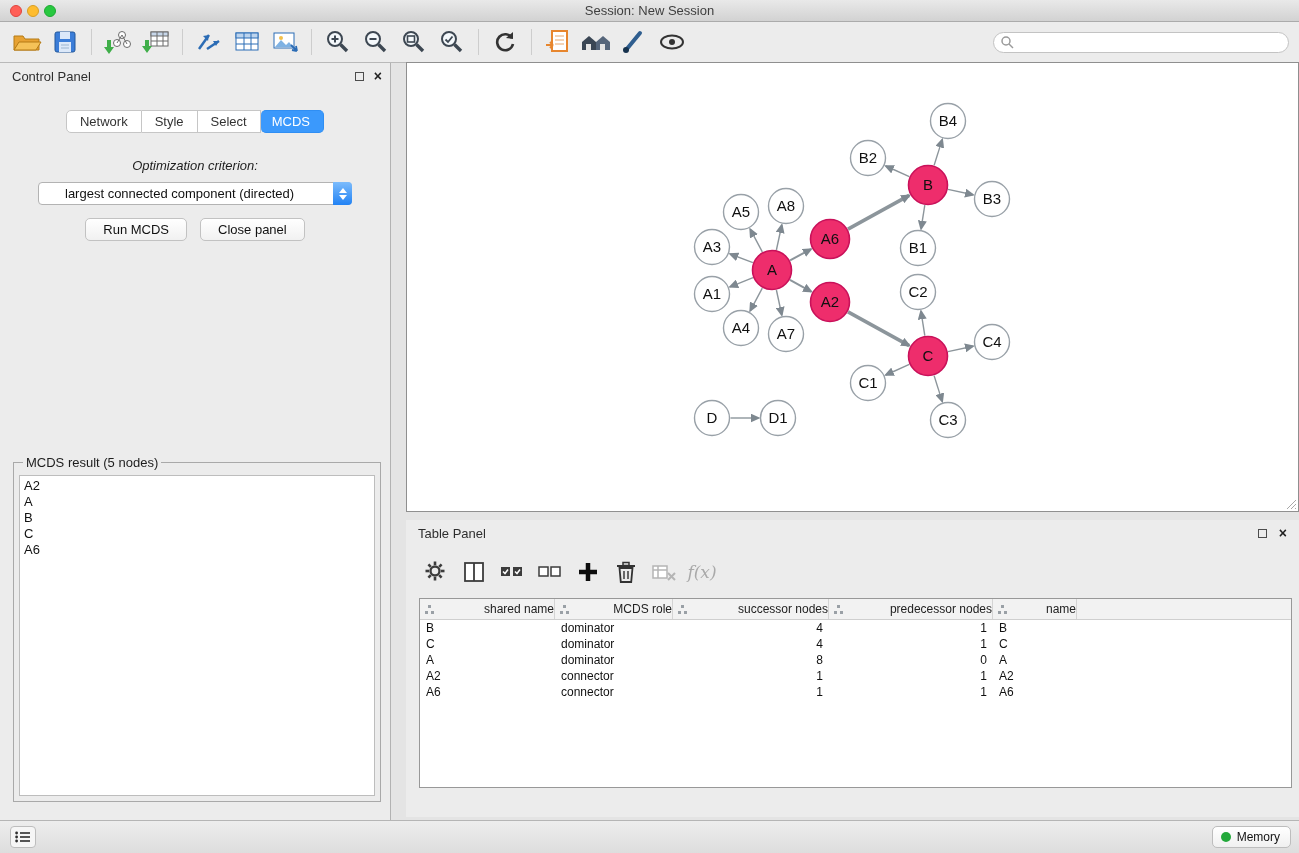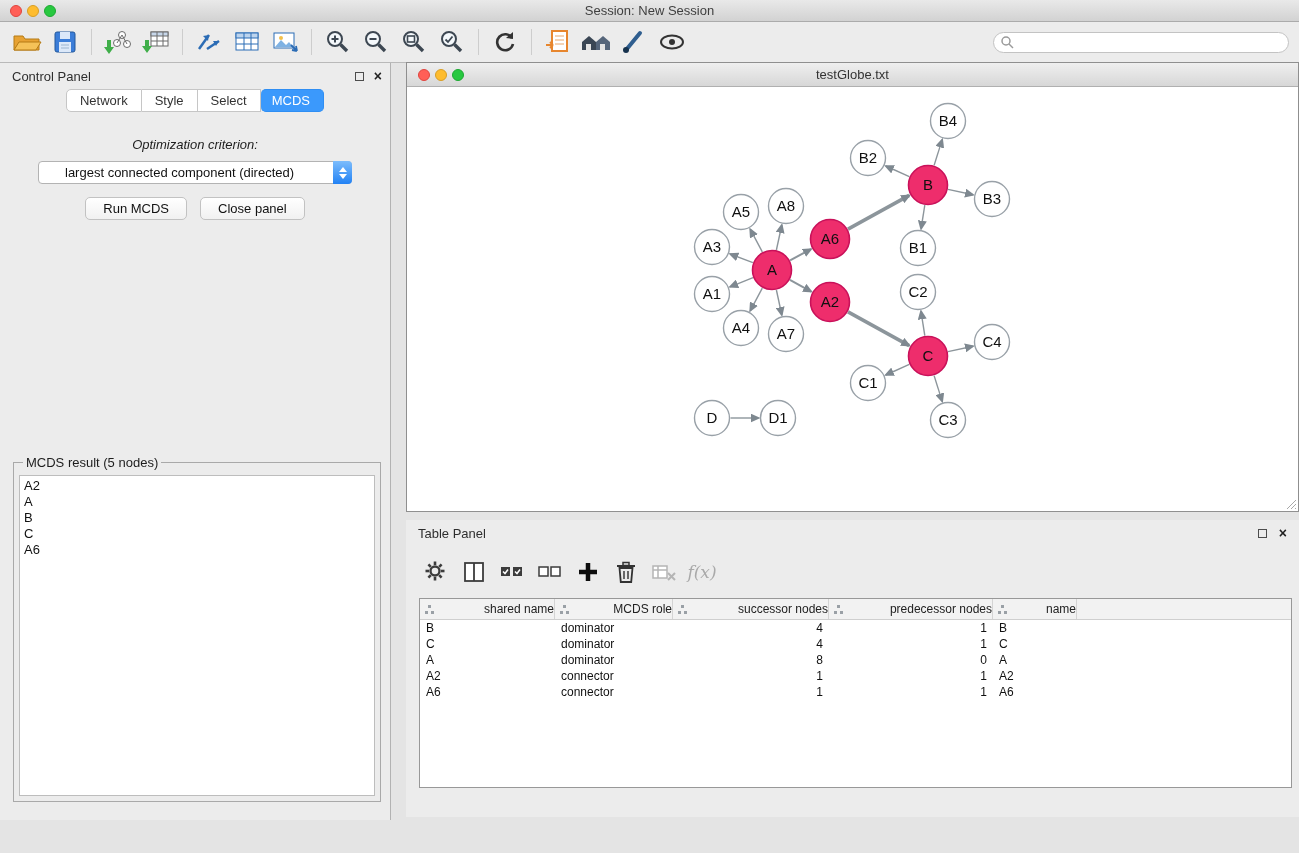--- a/index.html
+++ b/index.html
@@ -28,21 +28,21 @@
   .searchbox svg { position:absolute; left:8px; top:4px; }
 
   
   .control-panel { position:absolute; top:63px; left:0; width:391px; height:757px;
     background:#ececec; border-right:1px solid #b2b2b2; }
   .panel-header { height:26px; position:relative; }
   .panel-title { font-size:13px; color:#2e2e2e; position:absolute; left:12px; top:6px; }
   .float-btn { position:absolute; width:9px; height:9px; border:1.5px solid #4c4c4c; top:9px; }
   .close-btn { position:absolute; top:4px; font-size:14px; font-weight:bold; color:#222; line-height:18px; }
   .seg { display:flex; justify-content:center; }
-  .cp-tabs { margin-top:0; }
+  .cp-tabs { margin-top:21px; }
   .seg-tab { font-size:13px; color:#333; background:#fff; border:1px solid #c6c6c6;
     border-left-width:0; padding:3px 13px; cursor:default; }
   .seg-tab:first-child { border-left-width:1px; border-radius:5px 0 0 5px; }
   .seg-tab:last-child { border-radius:0 5px 5px 0;padding-left:11px; }
   .seg-tab.active { background:#3b99fc; border-color:#2f8ef3; color:#fff; border-radius:5px; }
   .opt-label { text-align:center; font-size:13px; color:#1d1d1d; margin-top:25px;font-style:italic; }
   .dropdown { width:314px; height:23px; margin:9px auto 0; background:#fff;
     border:1px solid #b3b3b3; border-radius:4px; position:relative;
     font-size:13px; line-height:21px; padding-left:26px; color:#111; }
   .dd-stepper { position:absolute; right:-1px; top:-1px; width:19px; height:23px;
@@ -286,26 +286,20 @@
           <div class="result-item">A2</div>
           <div class="result-item">A</div>
           <div class="result-item">B</div>
           <div class="result-item">C</div>
           <div class="result-item">A6</div>
         </div>
     </fieldset>
   </div>
 
   <div class="net-window">
-    <div class="net-titlebar">
-      <span class="traffic t-red net-traffic" style="left:11px"></span>
-      <span class="traffic t-yellow net-traffic" style="left:28px"></span>
-      <span class="traffic t-green net-traffic" style="left:45px"></span>
-      <div class="net-title">testGlobe.txt</div>
-    </div>
     <svg class="net-canvas" width="891" height="424">
       <defs>
         <marker id="arrowhead" markerUnits="userSpaceOnUse" markerWidth="11" markerHeight="9" refX="8" refY="4.5" orient="auto">
           <path d="M0,0 L10,4.5 L0,9 Z" fill="#7e8890"></path>
         </marker>
       </defs>
       <g>
           <line x1="355.3" y1="163.9" x2="343.2" y2="141.2" stroke="#8c959b" stroke-width="1.4" marker-end="url(#arrowhead)"></line>
           <line x1="369.4" y1="162.0" x2="374.8" y2="137.0" stroke="#8c959b" stroke-width="1.4" marker-end="url(#arrowhead)"></line>
           <line x1="345.9" y1="174.7" x2="323.2" y2="166.0" stroke="#8c959b" stroke-width="1.4" marker-end="url(#arrowhead)"></line>
@@ -544,14 +538,34 @@
             <div class="td" style="width: 135px; text-align: left;">A6</div>
             <div class="td" style="width: 118px; text-align: left;">connector</div>
             <div class="td" style="width: 156px; text-align: right;">1</div>
             <div class="td" style="width: 164px; text-align: right;">1</div>
             <div class="td" style="width: 84px; text-align: left;">A6</div>
           </div>
         </div>
     </div>
   </div>
 
+  <div class="statusbar">
+    <div class="sb-left-btn">
+      <svg width="16" height="12">
+        <g stroke="#2e2e2e" stroke-width="1.6">
+          <line x1="5" y1="2" x2="15" y2="2"></line>
+            <line x1="5" y1="6" x2="15" y2="6"></line>
+            <line x1="5" y1="10" x2="15" y2="10"></line>
+        </g>
+        <g fill="#2e2e2e">
+          <circle cx="1.6" cy="2" r="1.4"></circle>
+            <circle cx="1.6" cy="6" r="1.4"></circle>
+            <circle cx="1.6" cy="10" r="1.4"></circle>
+        </g>
+      </svg>
+    </div>
+    <div class="memory-btn">
+      <span class="memory-dot"></span>
+      <span class="memory-label">Memory</span>
+    </div>
+  </div>
 
 </div>
 
 </body></html>

